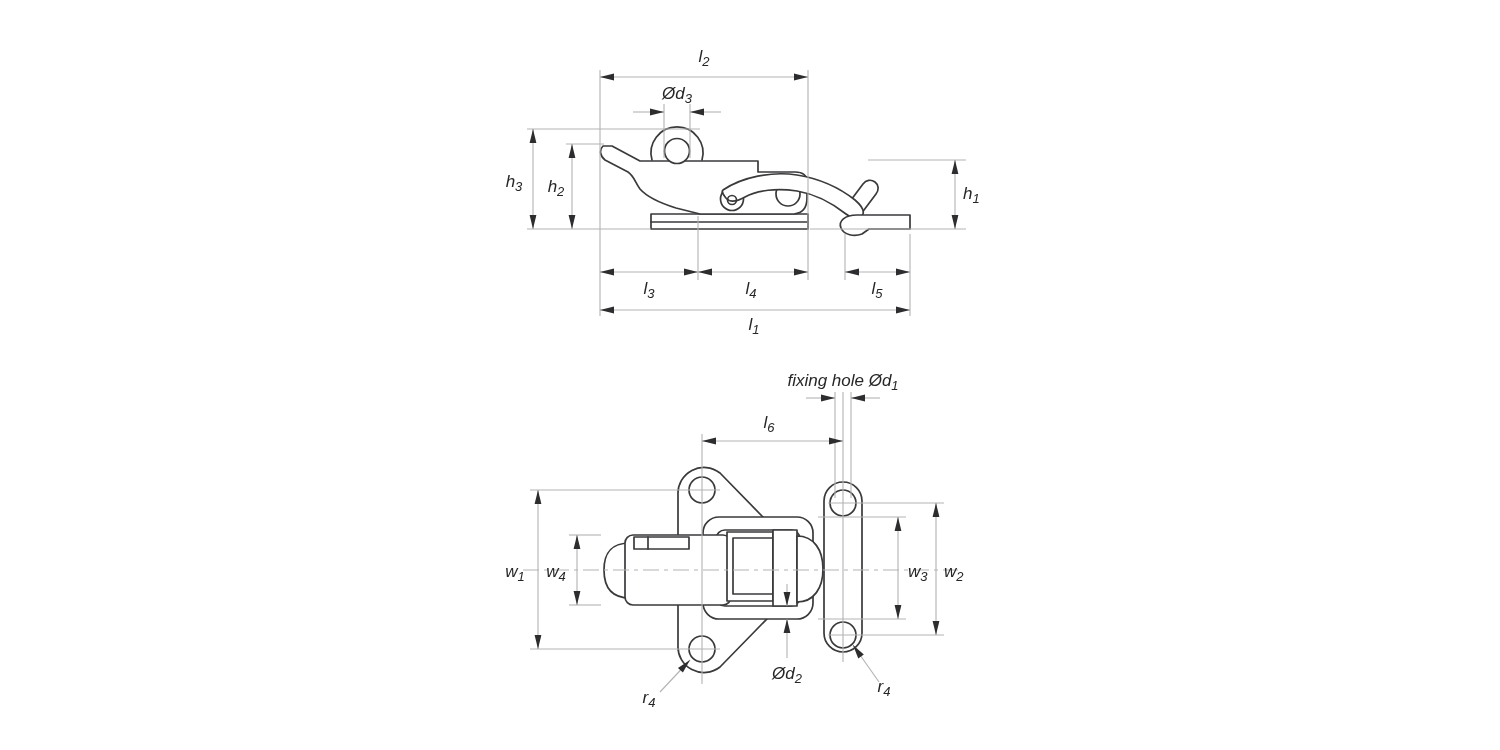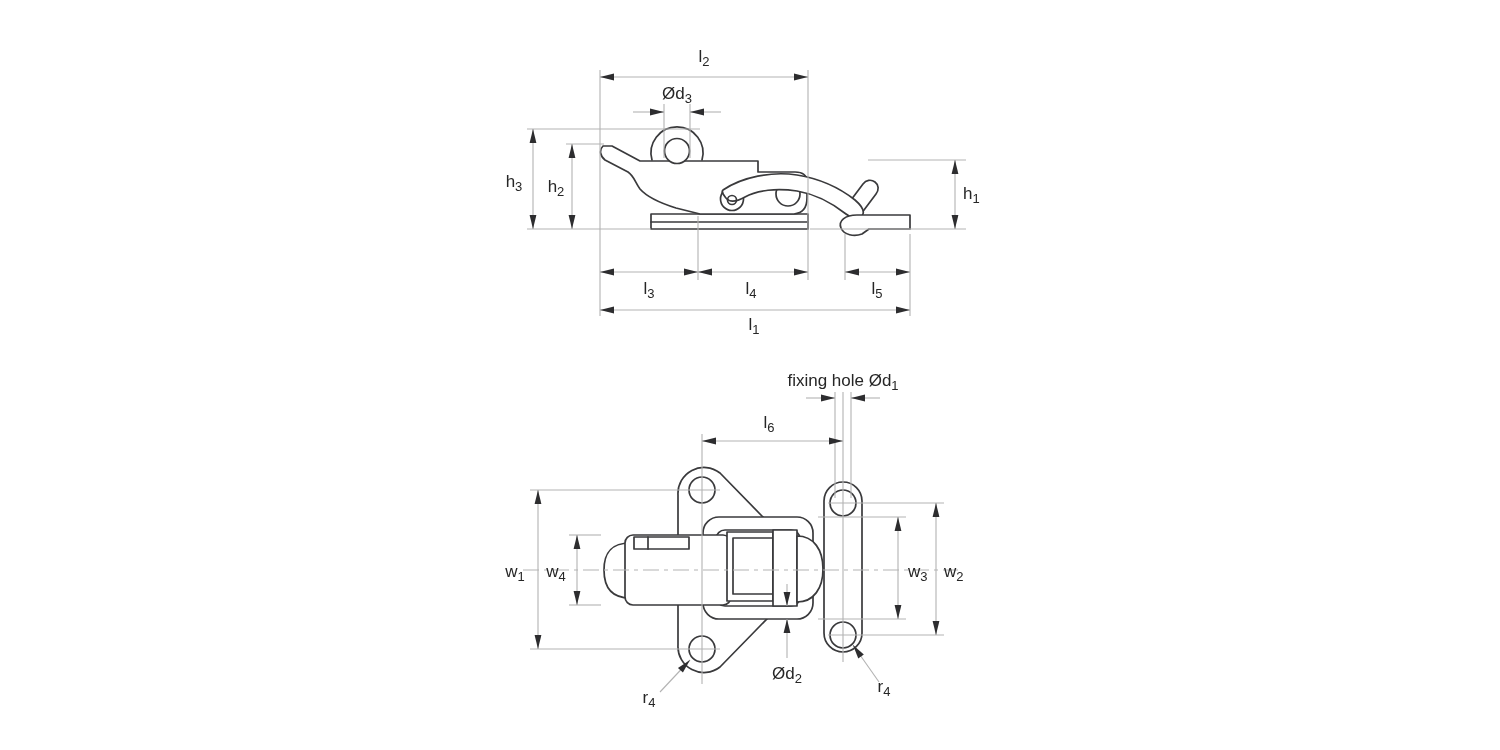--- a/index.html
+++ b/index.html
@@ -7,20 +7,21 @@
     padding: 0;
     background: #ffffff;
     width: 1500px;
     height: 750px;
     overflow: hidden;
   }
   .stage {
     width: 1500px;
     height: 674px;
     position: relative;
+    font-style: italic;
   }
   svg { display: block; }
   svg text {
     font-family: "Liberation Sans", "DejaVu Sans", sans-serif;
     font-size: 17px;
   }
   svg text .sub {
     font-size: 13px;
   }
   .part path, .part rect, .part circle, .part line {

